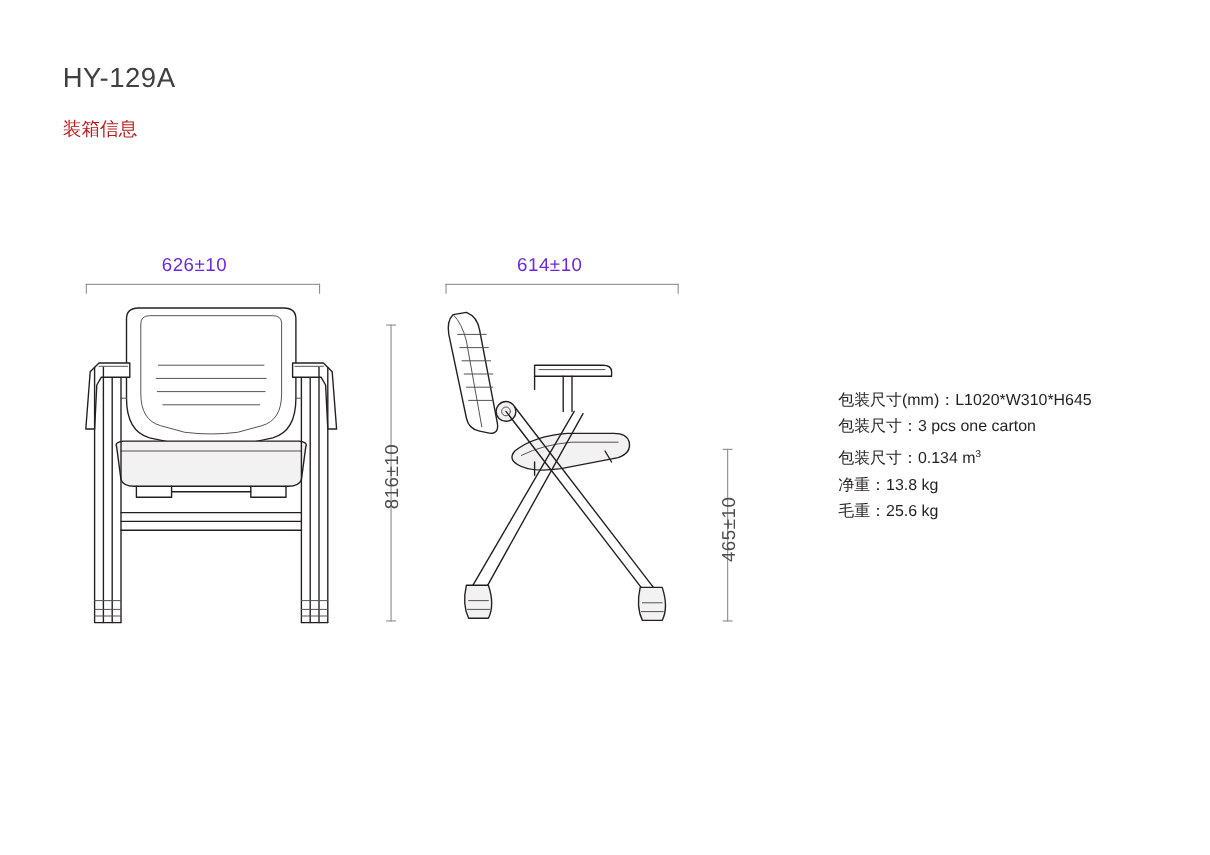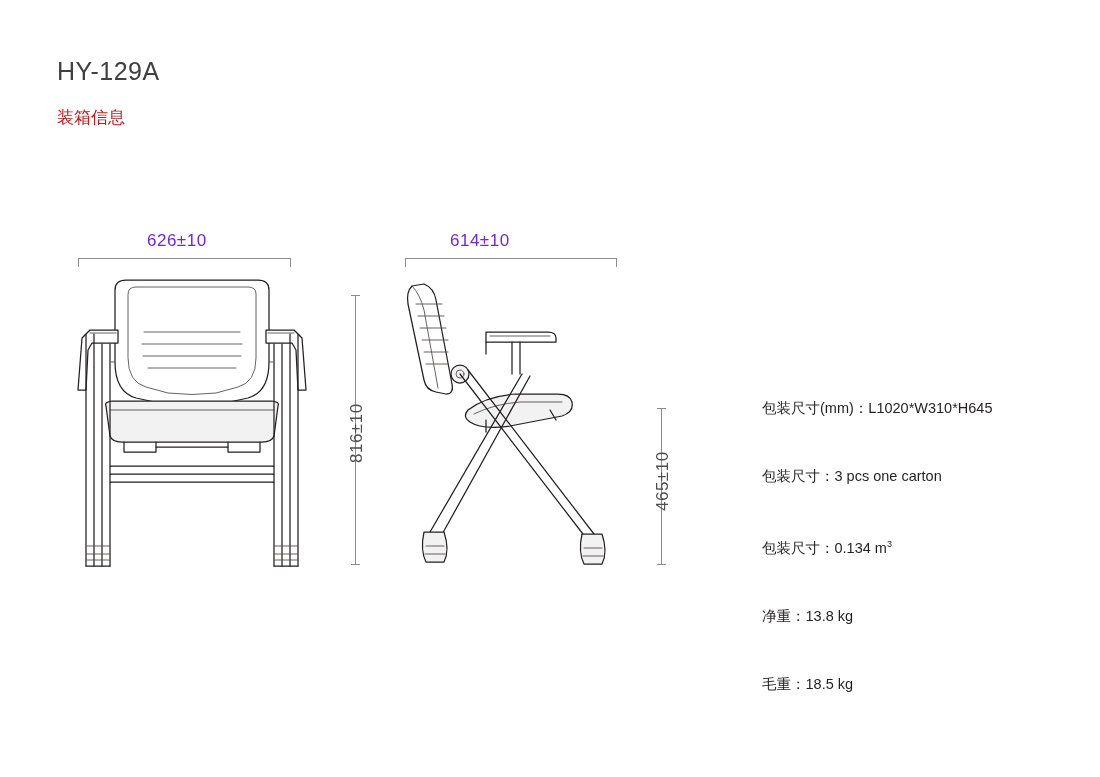--- a/index.html
+++ b/index.html
@@ -48,21 +48,21 @@
   .dim-vertical {
     position: absolute;
     font-size: 17px;
     color: #4d4d4d;
     white-space: nowrap;
     letter-spacing: 0.5px;
     transform-origin: left top;
     transform: rotate(-90deg);
   }
   #dim-front-width-label { left: 147px; top: 231px; }
-  #dim-side-width-label  { left: 450px; top: 231px; }
+  #dim-side-width-label  { left: 470px; top: 231px; }
   #dim-front-height-label { left: 347px; top: 463px; }
   #dim-side-height-label  { left: 653px; top: 511px; }
 
   .rule-h {
     position: absolute;
     height: 1px;
     background: #8c8c8c;
   }
   .rule-v {
     position: absolute;
@@ -86,21 +86,20 @@
   #spec-list {
     position: absolute;
     left: 762px;
     top: 352px;
     font-size: 14.5px;
     line-height: 24px;
     color: #231f20;
   }
   #spec-list .spec-row {
     white-space: nowrap;
-    margin-top: 44px;
   }
   #spec-list .spec-key { }
   #spec-list .spec-val { }
   sup { font-size: 9px; vertical-align: super; }
 
   
   svg.drawing {
     position: absolute;
     overflow: visible;
   }
@@ -264,17 +263,17 @@
     <div class="spec-row">
       <span class="spec-key">包装尺寸：</span><span class="spec-val">3 pcs one carton</span>
     </div>
     <div class="spec-row">
       <span class="spec-key">包装尺寸：</span><span class="spec-val">0.134 m</span><sup>3</sup>
     </div>
     <div class="spec-row">
       <span class="spec-key">净重：</span><span class="spec-val">13.8 kg</span>
     </div>
     <div class="spec-row">
-      <span class="spec-key">毛重：</span><span class="spec-val">18.5 kg</span>
+      <span class="spec-key">毛重：</span><span class="spec-val">25.6 kg</span>
     </div>
   </div>
 
 </div>
 
 </body></html>

